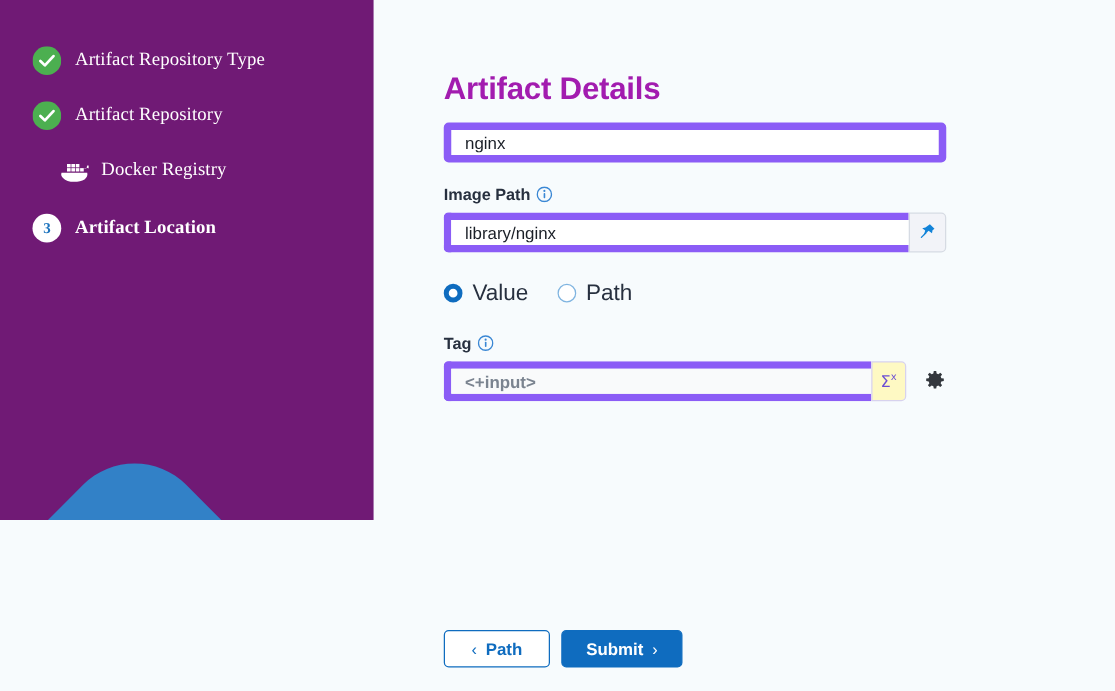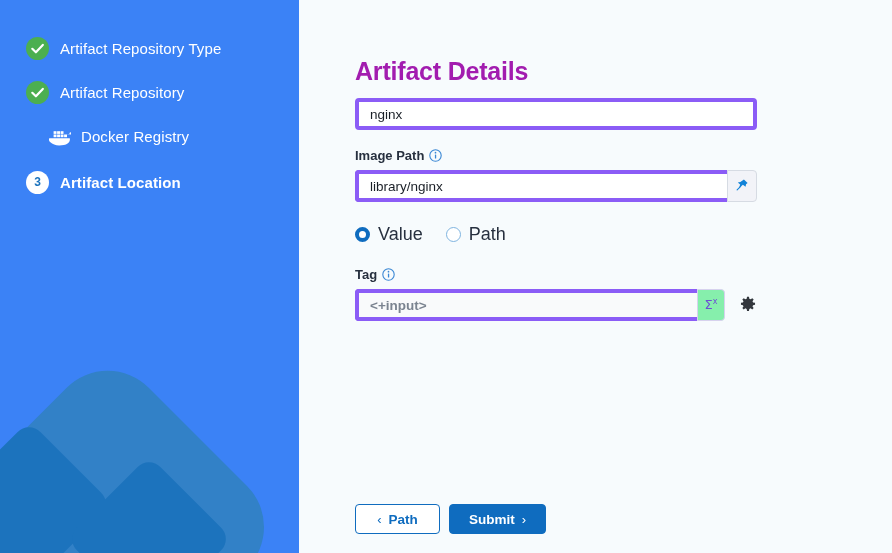--- a/index.html
+++ b/index.html
@@ -17,24 +17,25 @@
     position: relative;
     width: 892px;
     height: 553px;
     display: flex;
   }
 
   
   .sidebar {
     position: relative;
     width: 299px;
-    height: 553px;
-    background: #3b82f6;
+    height: 416px;
+    background: #701a75;
     overflow: hidden;
     flex: 0 0 299px;
+    font-family: Liberation Serif, serif;
   }
   .sidebar-deco {
     position: absolute;
     left: 0;
     top: 0;
     width: 299px;
     height: 553px;
     pointer-events: none;
   }
   .steps {
@@ -132,21 +133,21 @@
     color: #27303f;
   }
   .input-row {
     display: flex;
     align-items: center;
   }
   .text-input {
     box-sizing: border-box;
     width: 402px;
     height: 32px;
-    border: 4px solid #8b5cf6;
+    border: 6px solid #8b5cf6;
     border-radius: 4px;
     background: #ffffff;
     font-family: "Liberation Sans", sans-serif;
     font-size: 13.5px;
     color: #1a1f27;
     padding: 0 11px;
     outline: none;
   }
   .text-input.with-addon {
     width: 372px;
@@ -162,21 +163,21 @@
     border-top-right-radius: 4px;
     border-bottom-right-radius: 4px;
     background: #f2f3f8;
     display: flex;
     align-items: center;
     justify-content: center;
     cursor: pointer;
     padding: 0;
   }
   .addon-btn.sigma {
-    background: #86efac;
+    background: #fef9c3;
     border-color: #d7d2ee;
     color: #6c4fd3;
     font-size: 13px;
     font-family: "DejaVu Sans", sans-serif;
   }
   .addon-btn.sigma sup {
     font-size: 8px;
   }
   .tag-input {
     background: #f9fafb;

